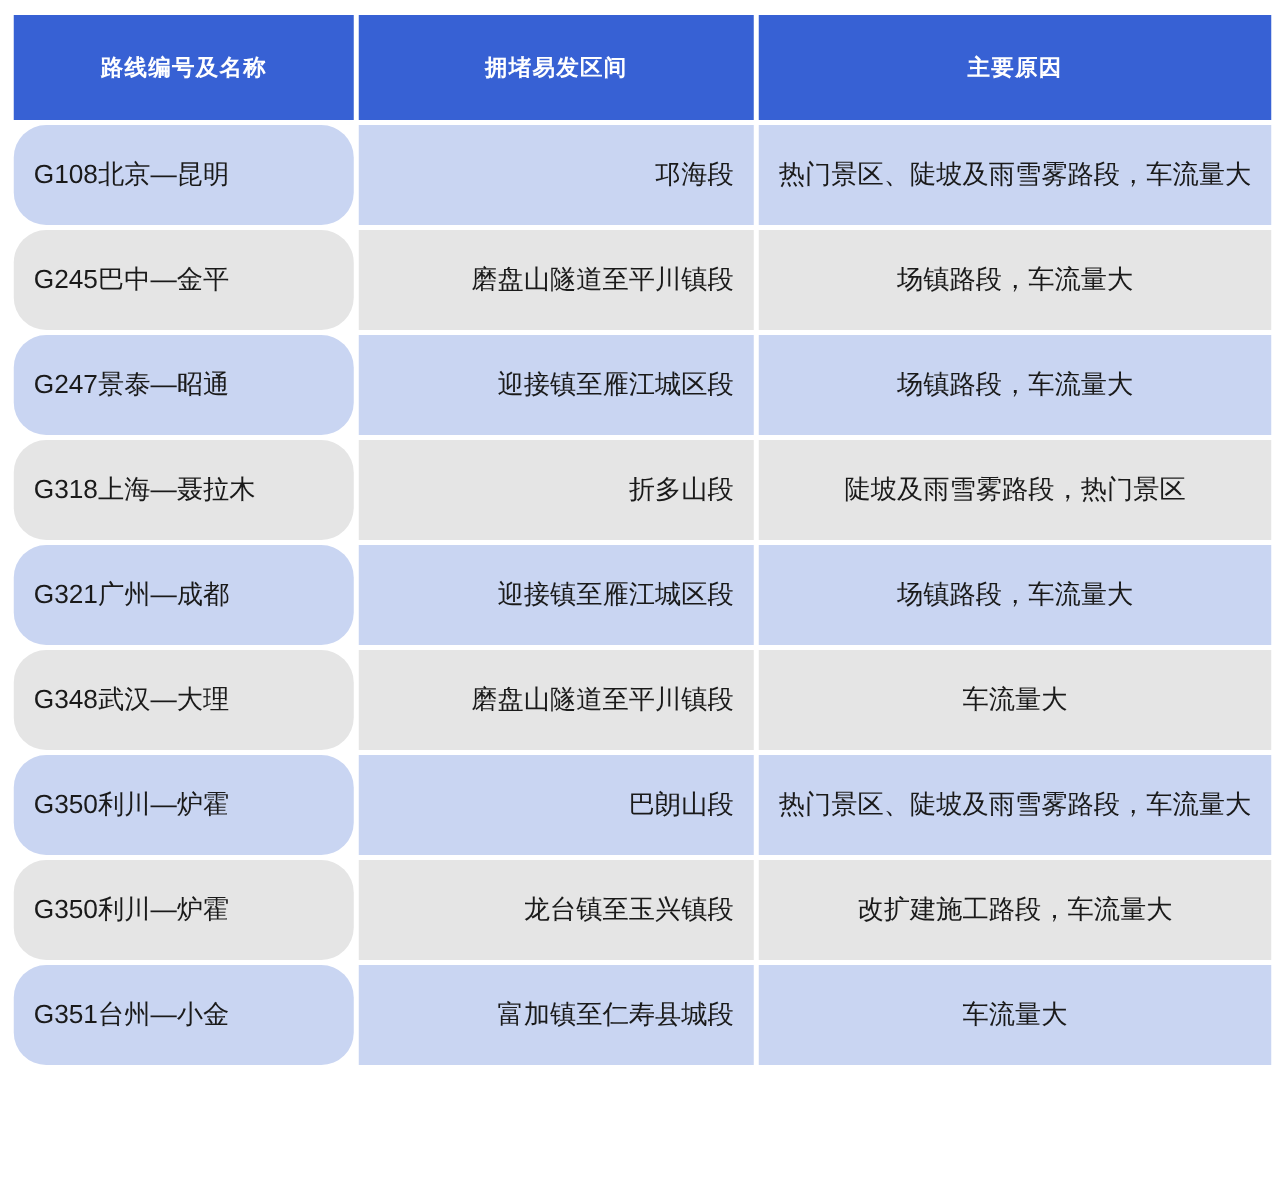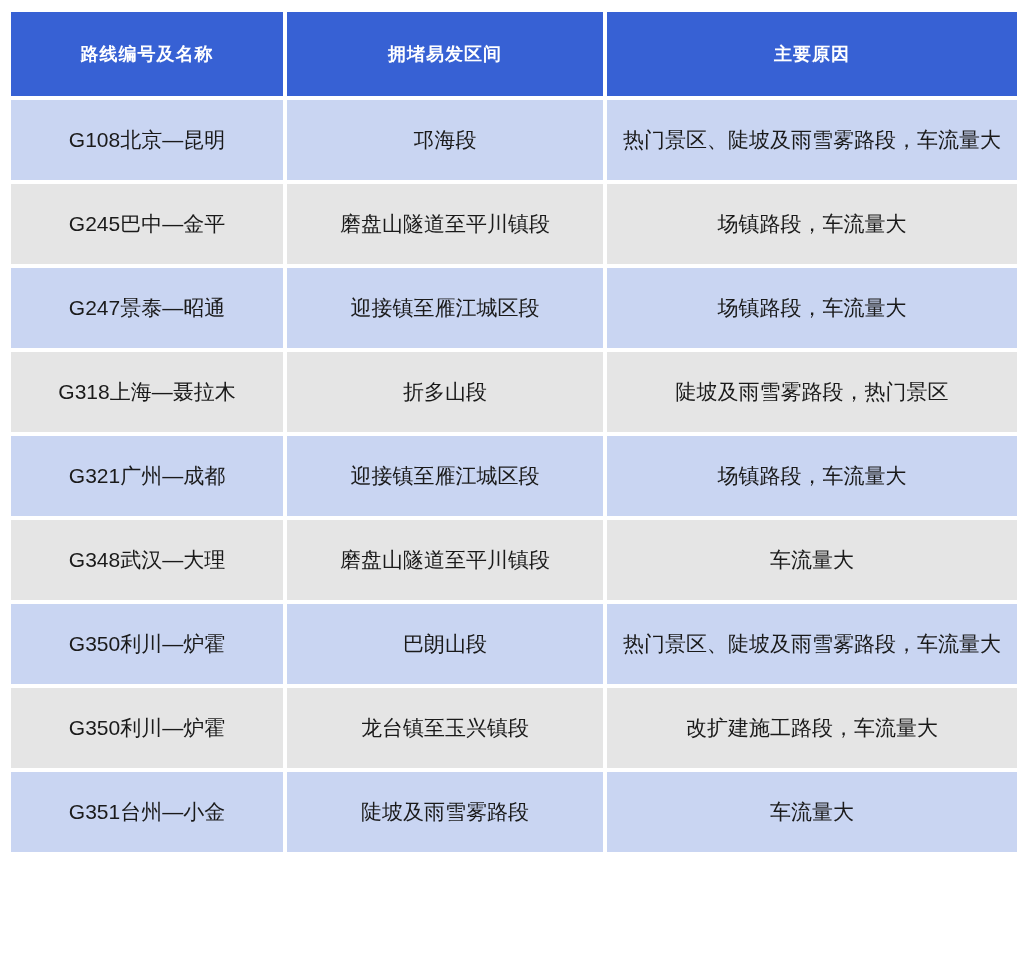--- a/index.html
+++ b/index.html
@@ -42,22 +42,22 @@
     height: 60px;
   }
   
   tr.row-a td { background: #c9d5f2; }
   tr.row-b td { background: #e5e5e5; }
 
   col.col-route { width: 272px; }
   col.col-section { width: 316px; }
   col.col-reason { width: 410px; }
 
-  td.cell-route { text-align: center; }
-  td.cell-section { text-align: center; }
+  td.cell-route { text-align: left; border-radius: 26px; }
+  td.cell-section { text-align: right; }
   td.cell-reason { text-align: center; }
 </style>
 </head>
 <body>
 
 <div class="table-wrap">
   <table class="congestion-table">
     <colgroup>
       <col class="col-route">
       <col class="col-section">
@@ -106,18 +106,18 @@
         <td class="cell-section">巴朗山段</td>
         <td class="cell-reason">热门景区、陡坡及雨雪雾路段，车流量大</td>
       </tr>
       <tr class="row-b">
         <td class="cell-route">G350利川—炉霍</td>
         <td class="cell-section">龙台镇至玉兴镇段</td>
         <td class="cell-reason">改扩建施工路段，车流量大</td>
       </tr>
       <tr class="row-a">
         <td class="cell-route">G351台州—小金</td>
-        <td class="cell-section">陡坡及雨雪雾路段</td>
+        <td class="cell-section">富加镇至仁寿县城段</td>
         <td class="cell-reason">车流量大</td>
       </tr>
     </tbody>
   </table>
 </div>
 
 </body></html>

